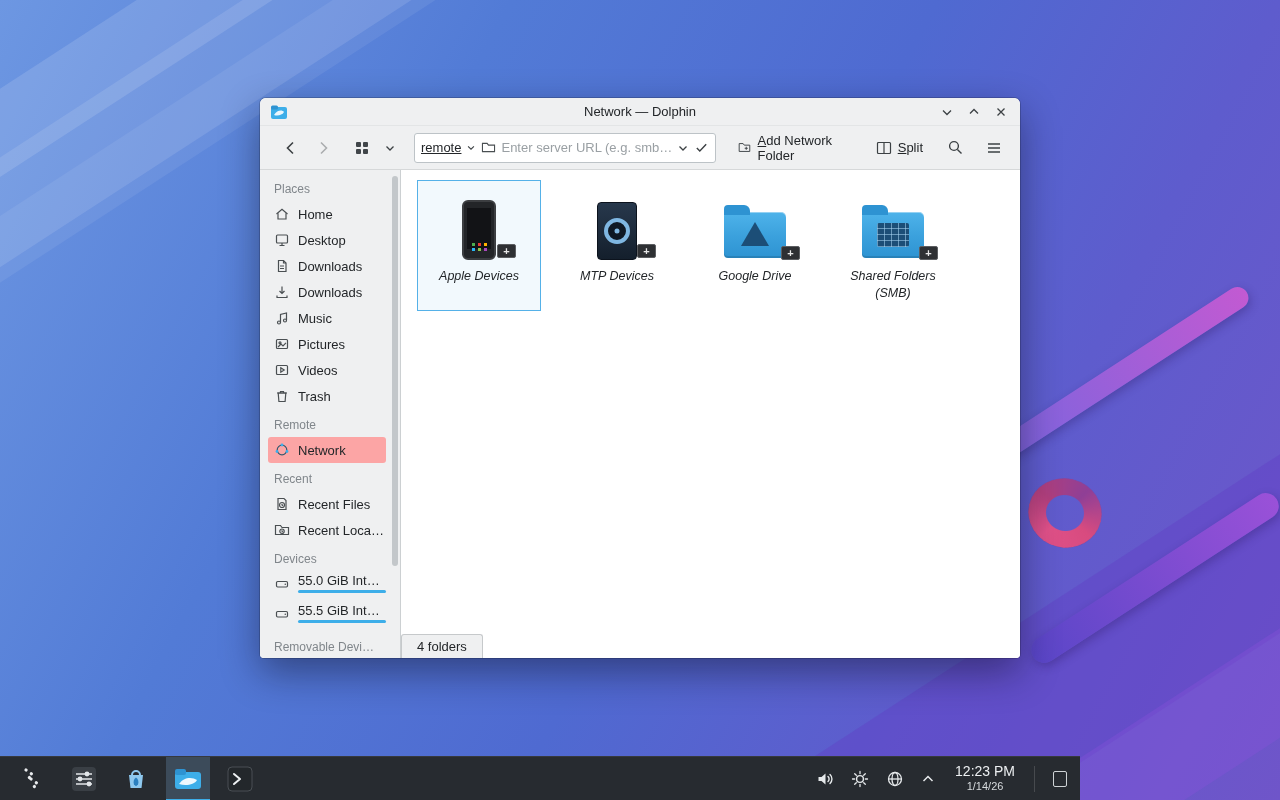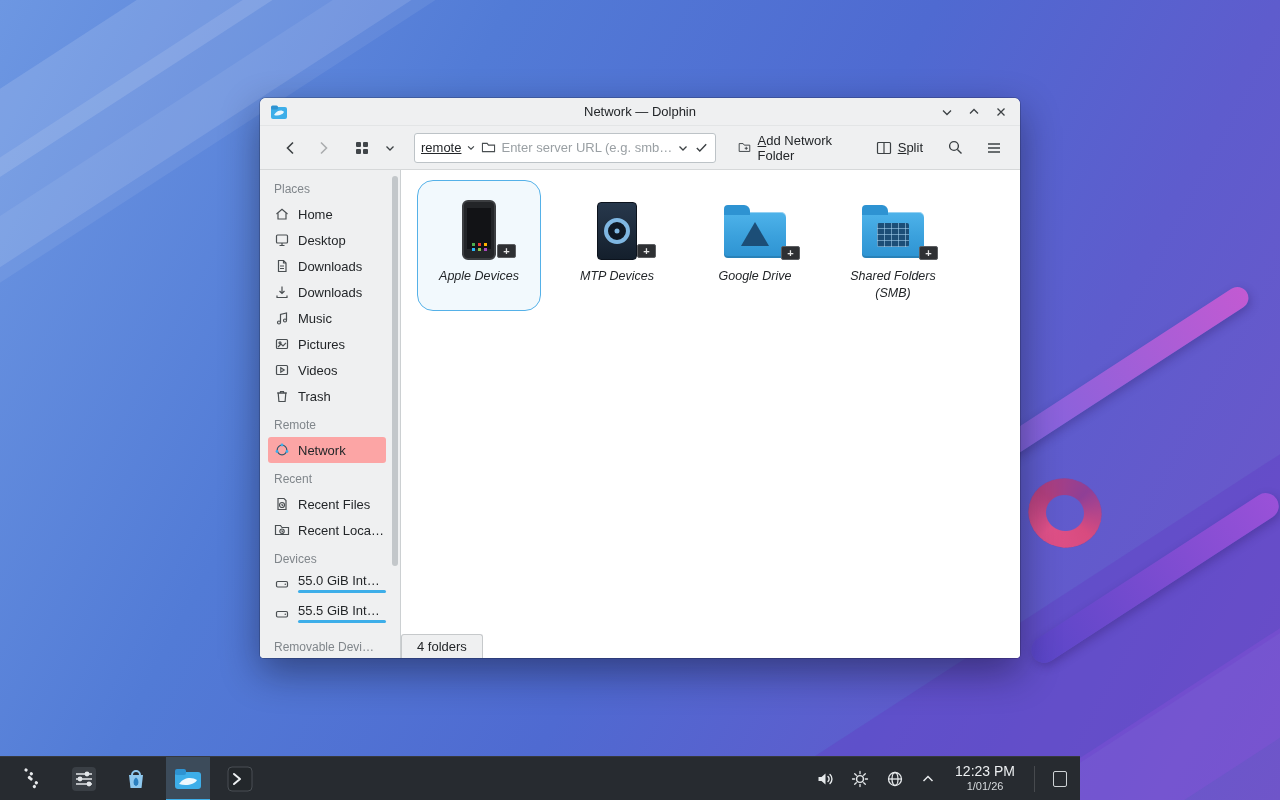--- a/index.html
+++ b/index.html
@@ -60,21 +60,21 @@
   .dev-col .plabel { line-height:14px; }
   .meter { width:88px; height:3px; border-radius:2px; background:#3daee9; }
   .picon { width:16px; height:16px; flex:0 0 16px; display:flex; align-items:center; justify-content:center; }
 
   .sscroll { width:10px; background:#eff0f1; position:relative; }
   .sthumb { position:absolute; left:2px; top:6px; width:6px; height:390px; border-radius:3px; background:#c3c7ca; }
 
   
   .view { flex:1; background:#fff; border-left:1px solid #ccd0d2; position:relative; }
   .grid { display:flex; padding:10px 0 0 16px; gap:14px; }
-  .cell { width:124px; padding:5px 2px 8px; text-align:center; border:1px solid transparent; border-radius:16px; cursor:pointer; }
+  .cell { width:124px; padding:5px 2px 8px; text-align:center; border:1px solid transparent; border-radius:0; cursor:pointer; }
   .cell.selected { border-color:#55b1e8; background:#f2f9fd; }
   .icon-wrap { height:74px; display:flex; align-items:flex-end; justify-content:center; position:relative; }
   .ilabel { font-style:italic; font-size:12.5px; color:#232629; margin-top:8px; line-height:1.35; }
 
   .phone { width:34px; height:60px; background:#232528; border:2px solid #3c3e41; border-radius:6px; position:relative; }
   .phone .scr { position:absolute; left:3px; right:3px; top:6px; bottom:9px; background:#121316; }
   .phone .px { position:absolute; left:8px; bottom:12px; width:3px; height:3px; background:#4caf50;
     box-shadow:6px 0 #e53935, 12px 0 #ffb300, 0 5px #29b6f6, 6px 5px #8bc34a, 12px 5px #ab47bc; }
 
   .folder { position:relative; width:62px; height:46px; margin-bottom:2px;
@@ -512,20 +512,20 @@
           <path d="M3.5 10h13"></path>
         </svg>
     </div>
     <div class="tray-ic">
       <svg width="16" height="16" viewBox="0 0 16 16">
           <path d="M3.5 10 8 5.5 12.5 10" fill="none" stroke="#e6e9eb" stroke-width="1.5"></path>
         </svg>
     </div>
     <div class="clock">
       <div class="time">12:23 PM</div>
-      <div class="date">1/01/26</div>
+      <div class="date">1/14/26</div>
     </div>
     <div class="vdiv"></div>
     <div class="show-desktop">
         <i></i>
       </div>
   </div>
 </div>
 
 </body></html>

